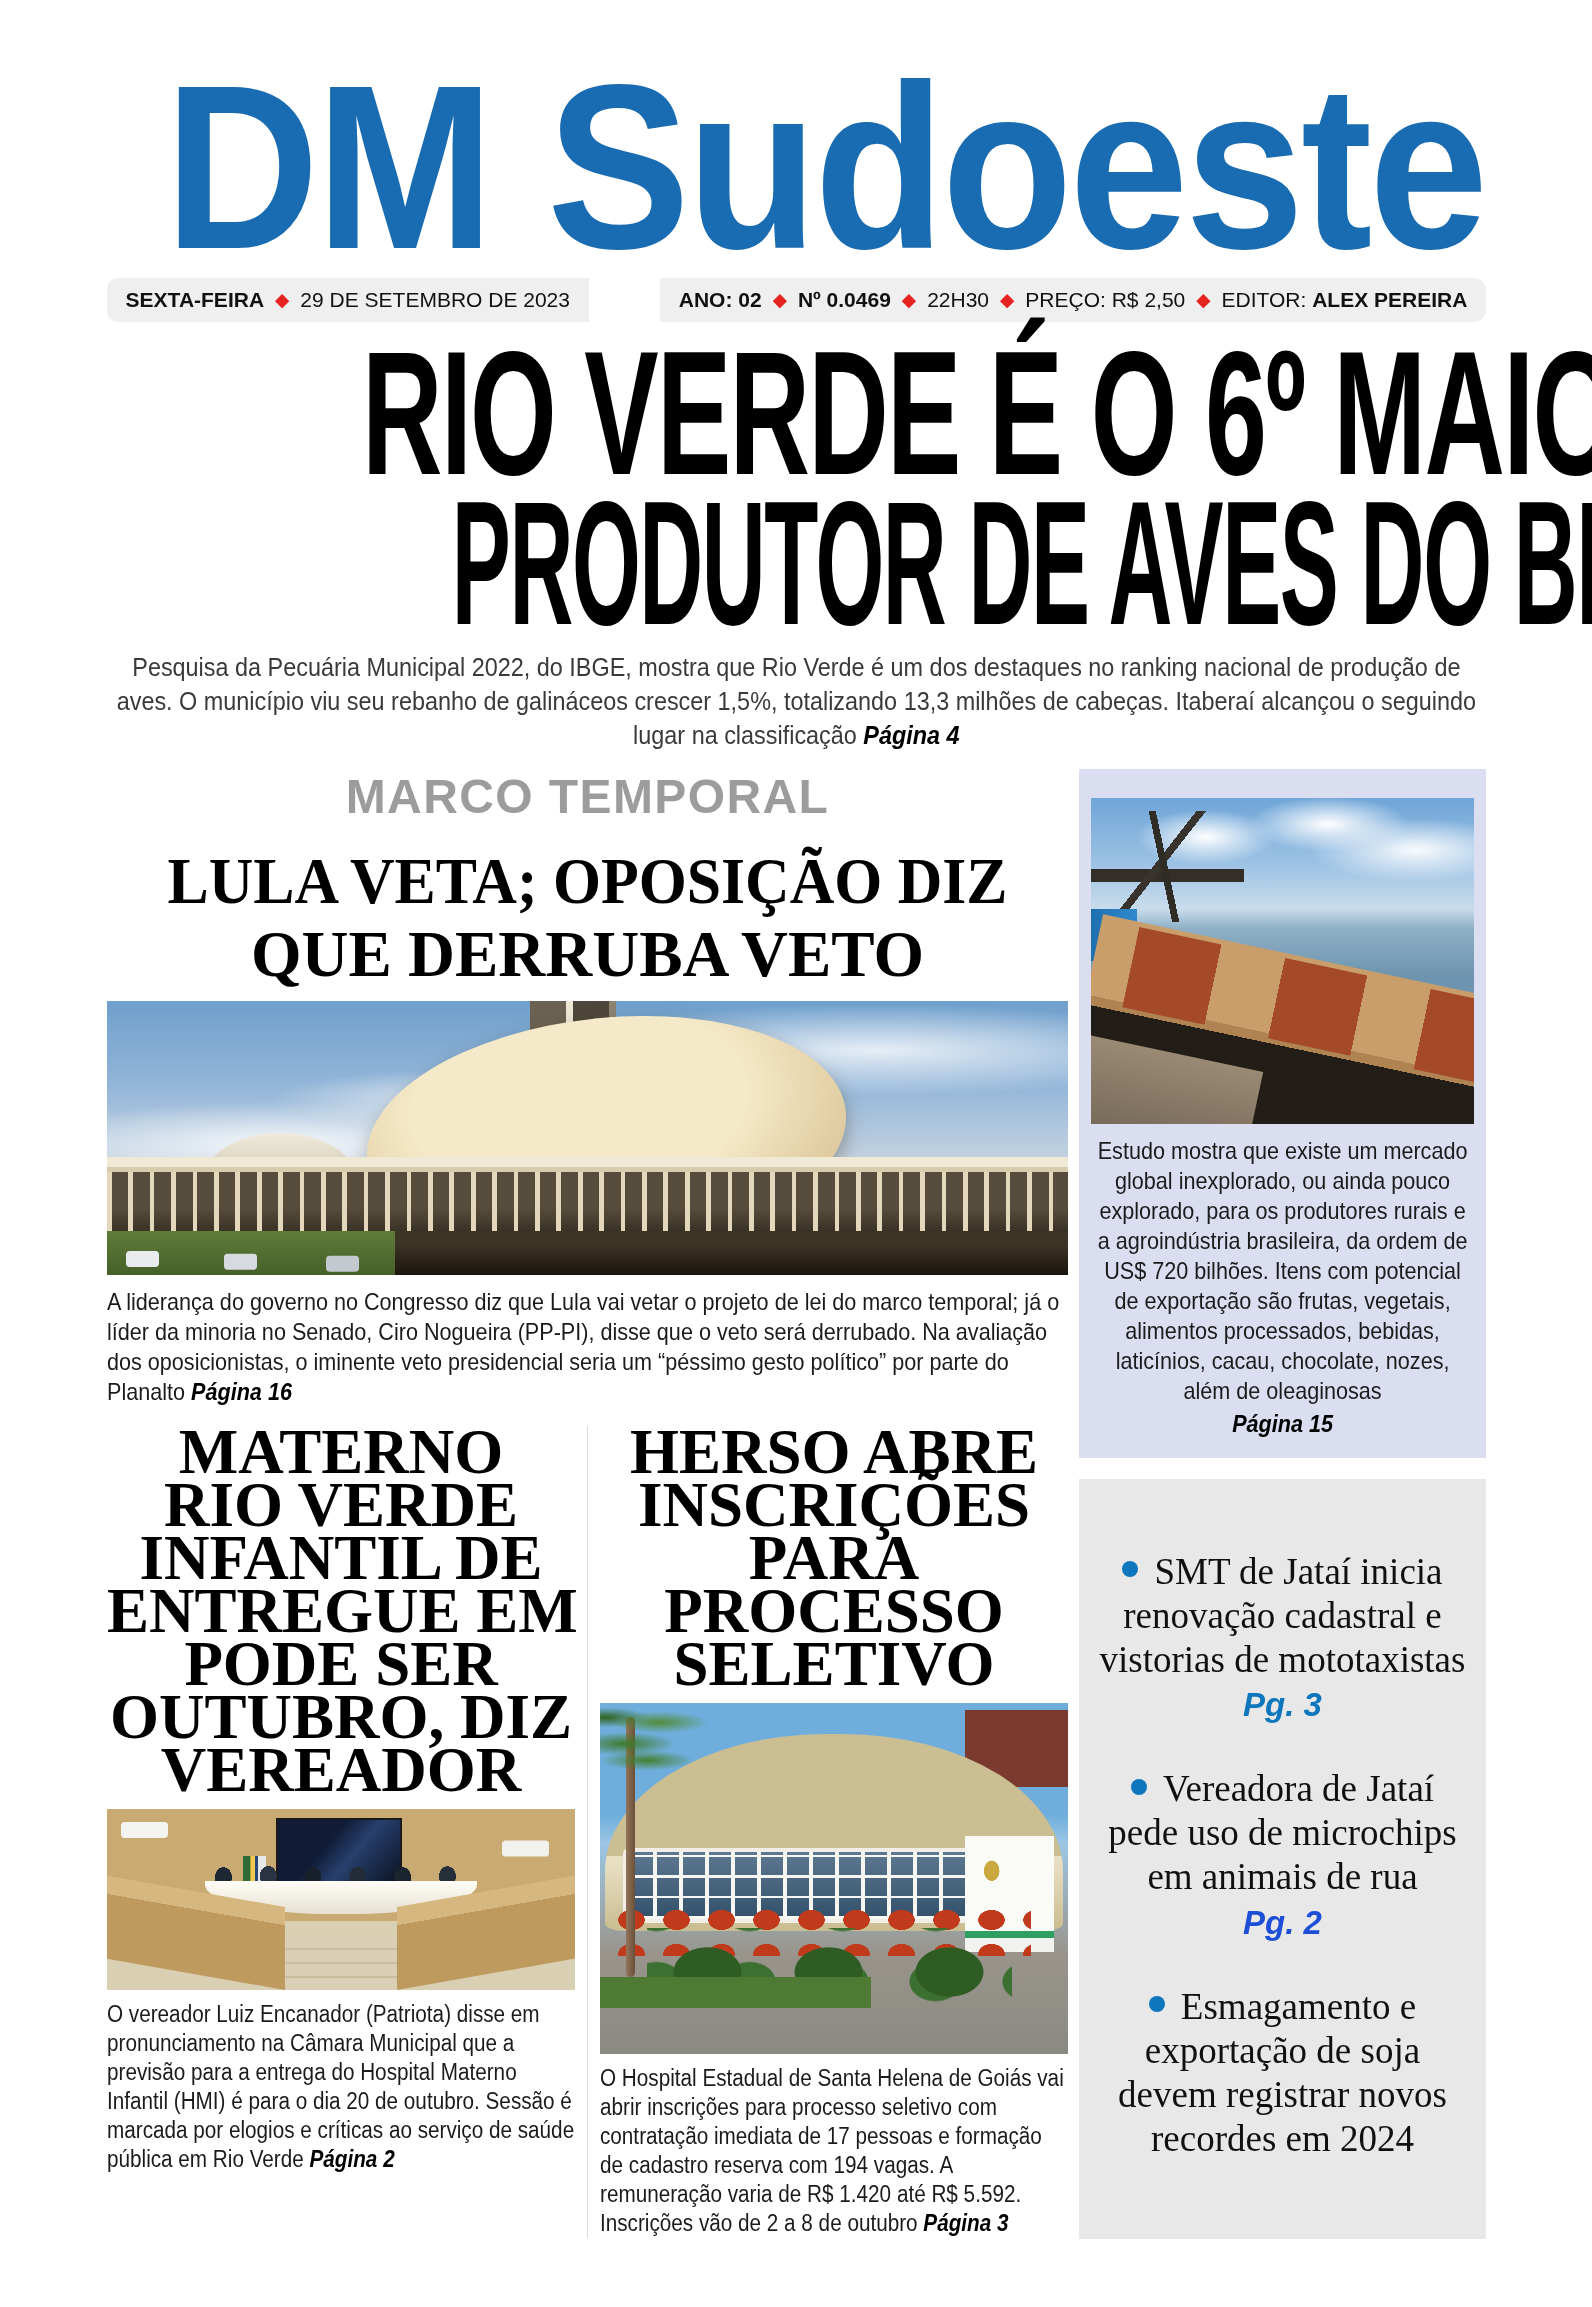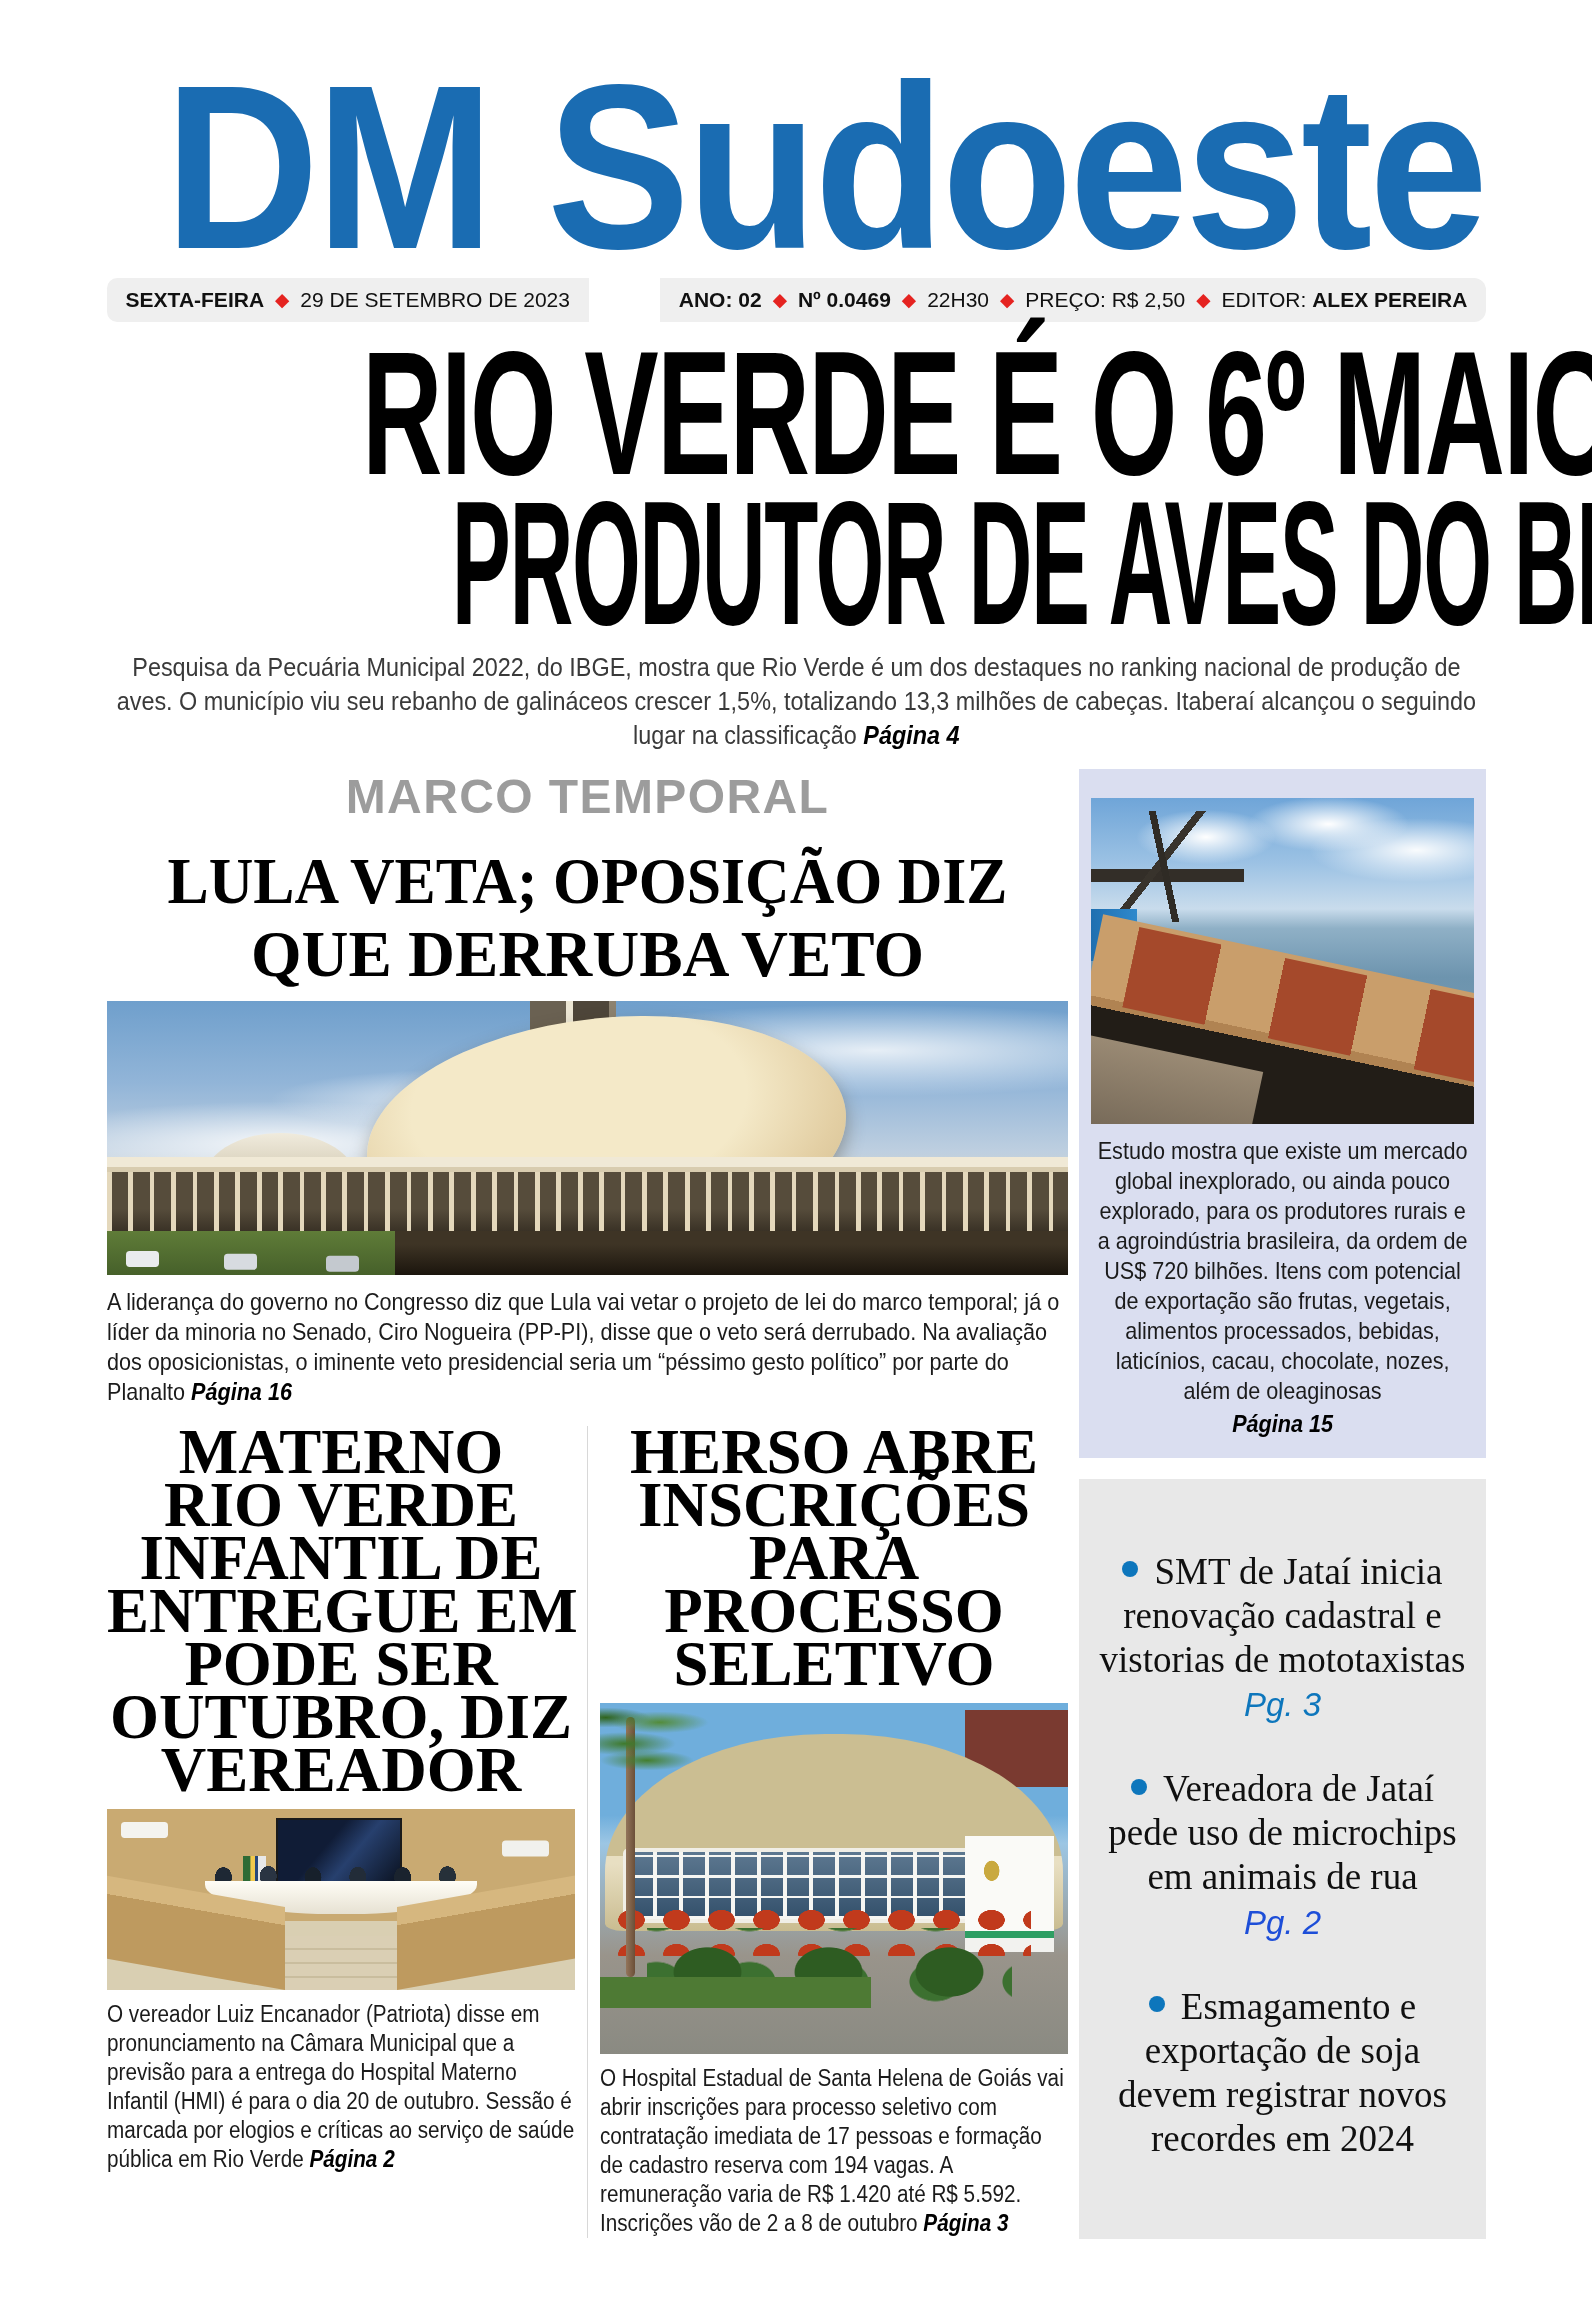--- a/index.html
+++ b/index.html
@@ -61,21 +61,21 @@
   .agro-box { background:#DADEF0; padding:17.7px 12px 19.5px; text-align:center; }
   .agro-box .photo { margin-top:11px; }
   .agro-box .body-condensed { margin-top:12px; }
   .agro-box .pref { display:block; margin-top:2.8px; }
 
   .bullets-box { background:#E8E8E8; margin-top:20.5px; padding:35px 16px; flex:1; }
   .bullet-item { margin-bottom:43px; text-align:center; }
   .bullet-text { font-family:"Liberation Serif", serif; font-size:37px; line-height:44px; color:#101010;margin-top:36px; }
   .bullet-dot { display:inline-block; width:16px; height:16px; border-radius:50%; background:#0D76BC;
                 margin-right:16px; vertical-align:6.5px; }
-  .bullet-page { margin-top:4.7px; font-size:33px; font-weight:normal; font-style:italic; color:#0D76BC; }
+  .bullet-page { margin-top:4.7px; font-size:33px; font-weight:bold; font-style:italic; color:#0D76BC; }
 
   
   .photo { position:relative; width:100%; overflow:hidden; }
 
   .ph-congress { height:274px; margin-top:10.2px; background:
     radial-gradient(40% 22% at 18% 52%, rgba(255,255,255,.85), rgba(255,255,255,0) 70%),
     radial-gradient(30% 16% at 38% 36%, rgba(255,255,255,.7), rgba(255,255,255,0) 70%),
     radial-gradient(50% 24% at 80% 18%, rgba(255,255,255,.8), rgba(255,255,255,0) 70%),
     linear-gradient(180deg,#6F9FCC 0%,#92B5D8 30%,#BECFE0 55%,#D9D8CB 70%,#CCC2A4 100%); }
   .cg-towers { position:absolute; left:44%; top:0; width:9%; height:40%;

